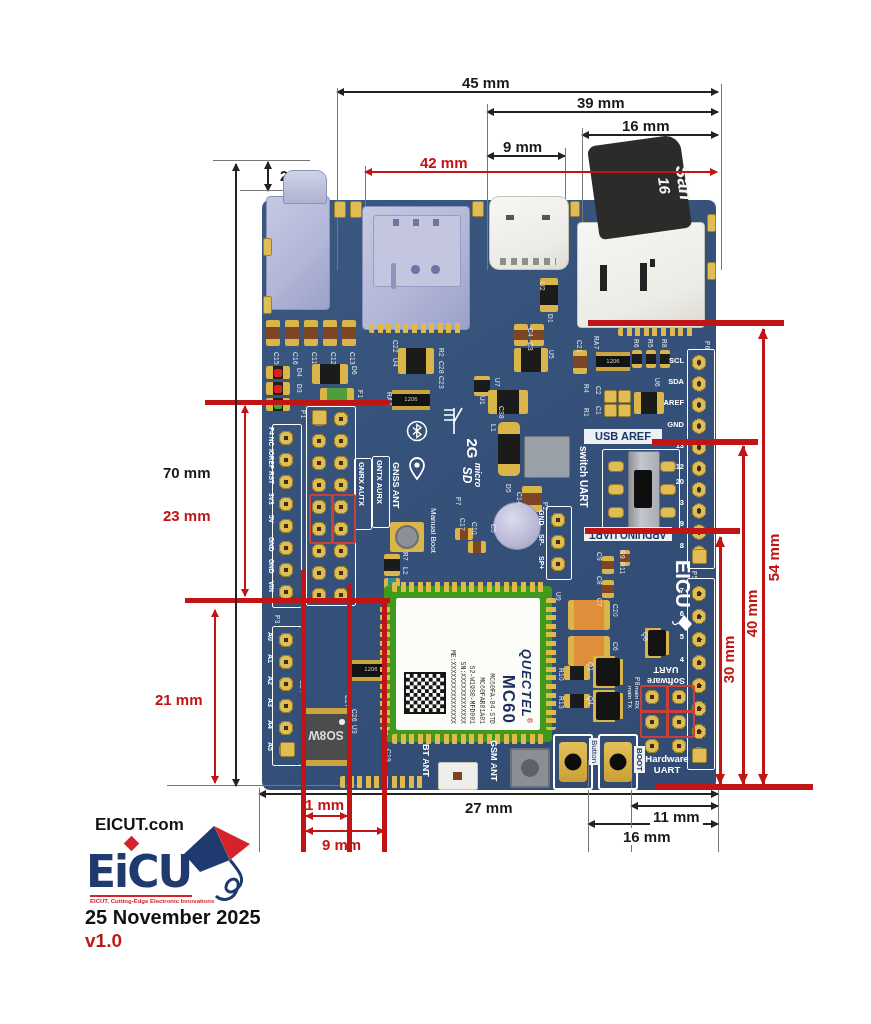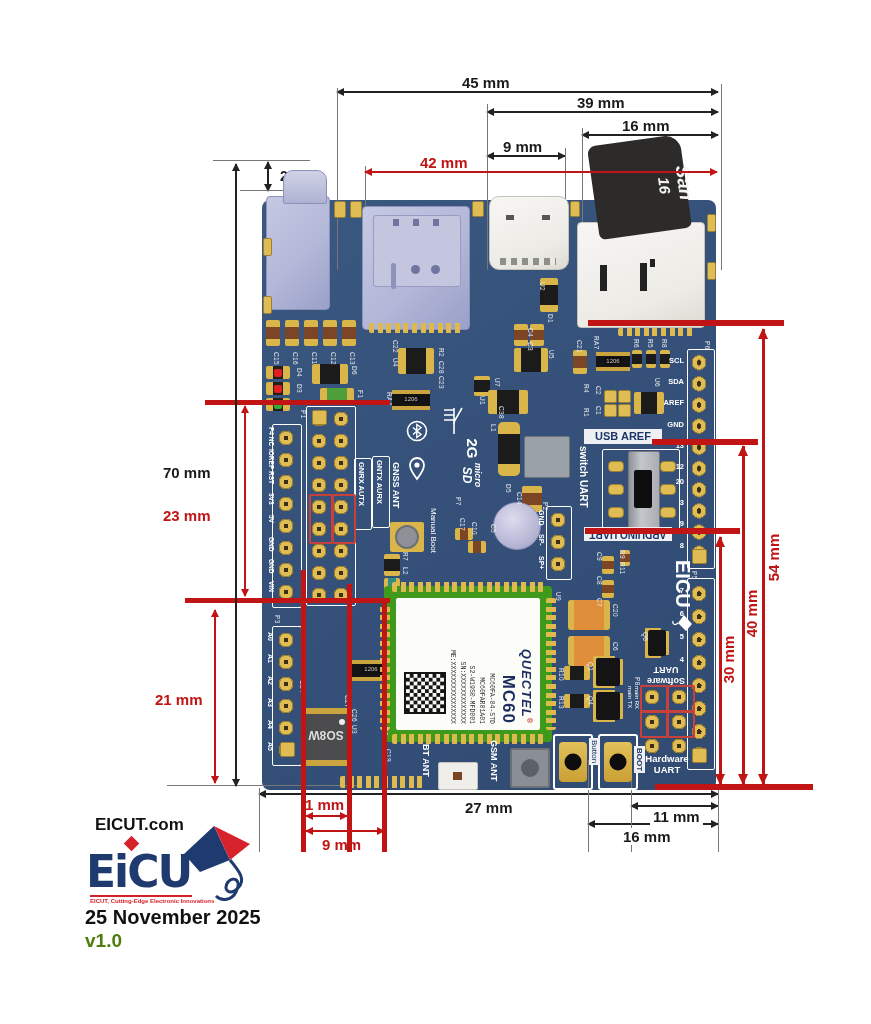--- a/index.html
+++ b/index.html
@@ -498,15 +498,15 @@
   <div id="logoletters">EiCU</div>
   <div id="logodiamond"></div>
   <svg class="abs" style="left:180px;top:820px;" width="80" height="92" viewBox="0 0 80 92">
     <path d="M4 34 L34 6 L50 40 L20 52 Z" fill="#1e3a6e"></path>
     <path d="M34 6 L70 24 L50 40 Z" fill="#d6222a"></path>
     <path d="M50 40 C60 52 66 60 58 68 C50 76 42 70 48 62 C54 56 62 60 56 72 C52 80 42 82 36 76" fill="none" stroke="#1e3a6e" stroke-width="3"></path>
   </svg>
   <div class="abs" style="left:90px;top:895px;width:102px;height:2px;background:#d6222a;"></div>
   <div class="abs" style="left:90px;top:898px;font-size:6px;font-weight:bold;color:#d6222a;">EICUT, Cutting-Edge Electronic Innovations</div>
   <div class="abs" style="left:85px;top:906px;font-weight:bold;font-size:20px;color:#111;">25 November 2025</div>
-  <div class="abs" style="left:85px;top:930px;font-weight:bold;font-size:19px;color:#4d7c0f;text-align:right;">v1.0</div>
+  <div class="abs" style="left:85px;top:930px;font-weight:bold;font-size:19px;color:#b91c1c;text-align:right;">v1.0</div>
 
 </div>
 
 </body></html>

